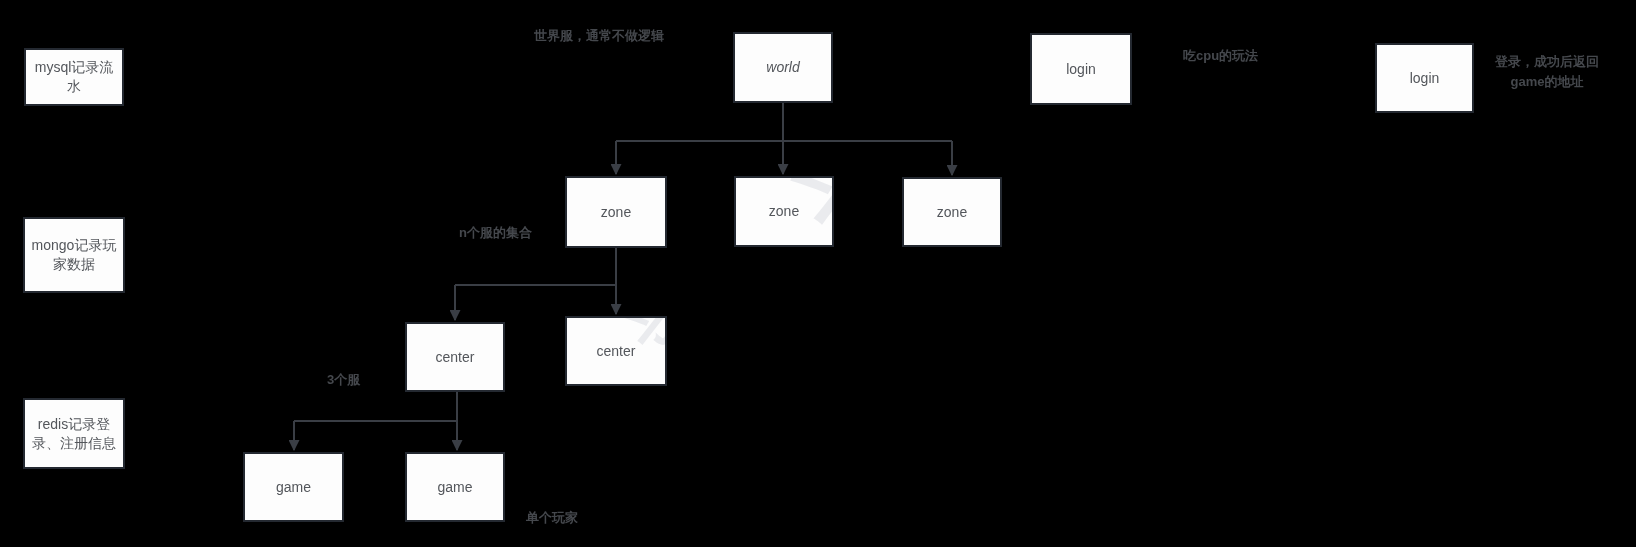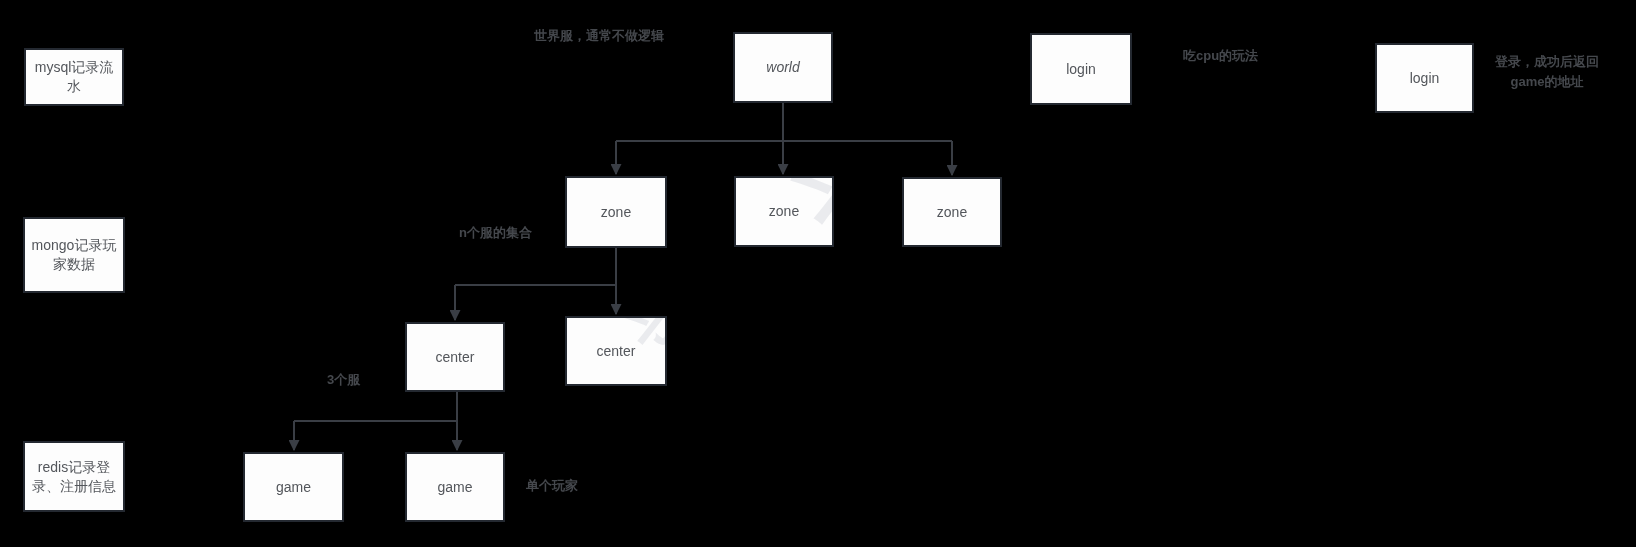--- a/index.html
+++ b/index.html
@@ -82,21 +82,21 @@
     <path d="M294,421 L294,450" stroke="#3a3e45" stroke-width="2" fill="none" marker-end="url(#arr)"></path>
     <path d="M457,421 L457,450" stroke="#3a3e45" stroke-width="2" fill="none" marker-end="url(#arr)"></path>
   </svg>
 
   <div class="node" style="left:24px; top:48px; width:100px; height:58px;">
     <span class="label">mysql记录流水</span>
   </div>
   <div class="node" style="left:23px; top:217px; width:102px; height:76px;">
     <span class="label">mongo记录玩家数据</span>
   </div>
-  <div class="node" style="left:23px; top:398px; width:102px; height:71px;margin-top:43px;">
+  <div class="node" style="left:23px; top:398px; width:102px; height:71px;">
     <span class="label">redis记录登录、注册信息</span>
   </div>
 
   <div class="node" style="left:733px; top:32px; width:100px; height:71px;font-style:italic;">
     <span class="label">world</span>
   </div>
   <div class="node" style="left:1030px; top:33px; width:102px; height:72px;">
     <span class="label">login</span>
   </div>
   <div class="node" style="left:1375px; top:43px; width:99px; height:70px;">
@@ -131,15 +131,15 @@
   </div>
   <div class="node" style="left:405px; top:452px; width:100px; height:70px;">
     <span class="label">game</span>
   </div>
 
   <div class="note wrap" style="left:531px; top:26px; width:136px;">世界服，通常不做逻辑</div>
   <div class="note" style="left:1183px; top:46px;text-align:center;">吃cpu的玩法</div>
   <div class="note wrap" style="left:1487px; top:52px; width:120px;">登录，成功后返回game的地址</div>
   <div class="note" style="left:459px; top:199px;margin-top:24px;">n个服的集合</div>
   <div class="note" style="left:327px; top:336px;margin-top:34px;">3个服</div>
-  <div class="note" style="left:526px; top:476px;">单个玩家</div>
+  <div class="note" style="left:526px; top:508px;">单个玩家</div>
 
 </div>
 
 </body></html>

